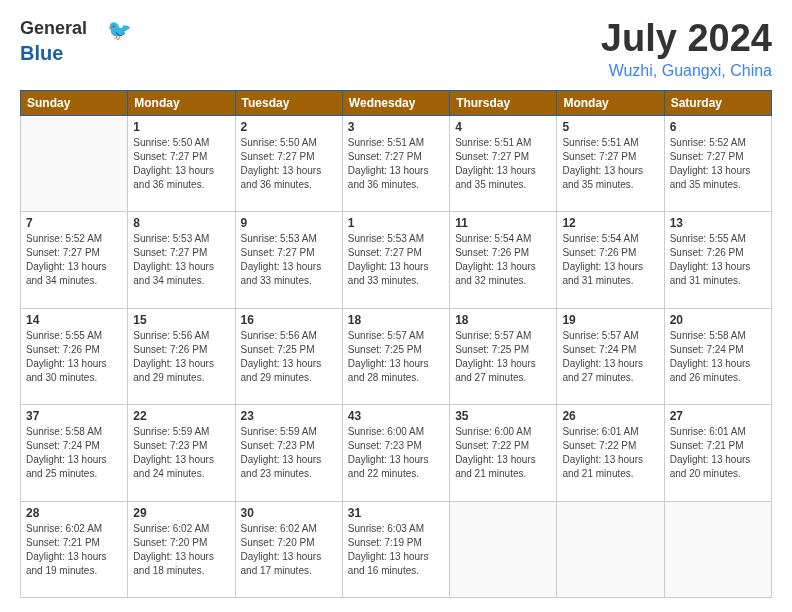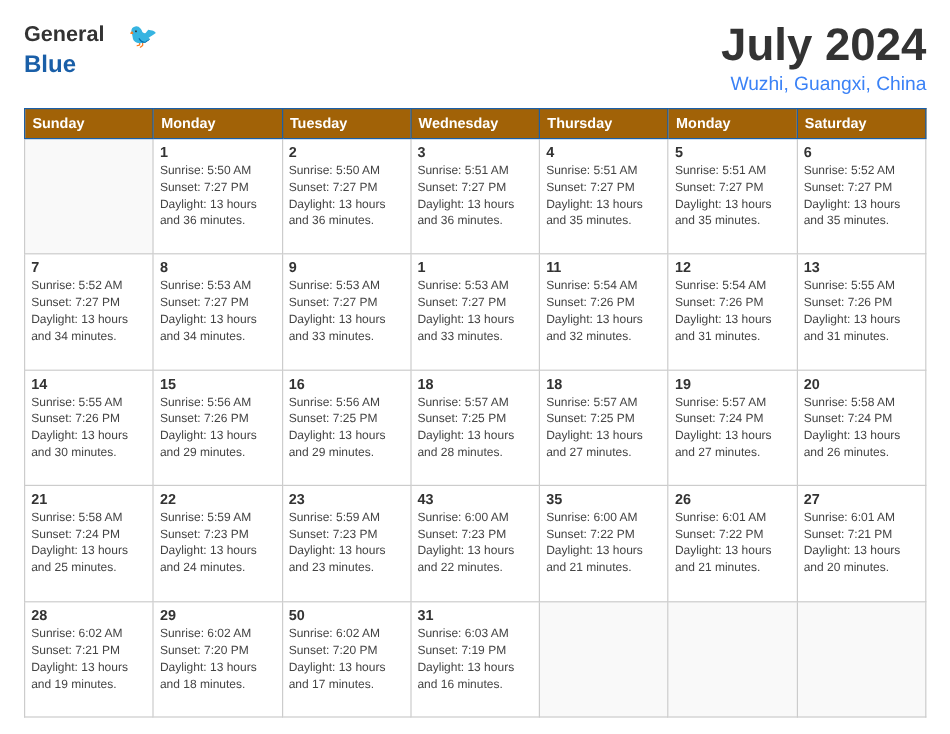--- a/index.html
+++ b/index.html
@@ -221,21 +221,21 @@
             <span class="day-number">19</span>
             <div class="day-info">Sunrise: 5:57 AM<br>Sunset: 7:24 PM<br>Daylight: 13 hours<br>and 27 minutes.</div>
           </td>
           <td>
             <span class="day-number">20</span>
             <div class="day-info">Sunrise: 5:58 AM<br>Sunset: 7:24 PM<br>Daylight: 13 hours<br>and 26 minutes.</div>
           </td>
         </tr>
         <tr class="week-row">
           <td>
-            <span class="day-number">21</span>
+            <span class="day-number">37</span>
             <div class="day-info">Sunrise: 5:58 AM<br>Sunset: 7:24 PM<br>Daylight: 13 hours<br>and 25 minutes.</div>
           </td>
           <td>
             <span class="day-number">22</span>
             <div class="day-info">Sunrise: 5:59 AM<br>Sunset: 7:23 PM<br>Daylight: 13 hours<br>and 24 minutes.</div>
           </td>
           <td>
             <span class="day-number">23</span>
             <div class="day-info">Sunrise: 5:59 AM<br>Sunset: 7:23 PM<br>Daylight: 13 hours<br>and 23 minutes.</div>
           </td>
@@ -259,21 +259,21 @@
         <tr class="week-row">
           <td>
             <span class="day-number">28</span>
             <div class="day-info">Sunrise: 6:02 AM<br>Sunset: 7:21 PM<br>Daylight: 13 hours<br>and 19 minutes.</div>
           </td>
           <td>
             <span class="day-number">29</span>
             <div class="day-info">Sunrise: 6:02 AM<br>Sunset: 7:20 PM<br>Daylight: 13 hours<br>and 18 minutes.</div>
           </td>
           <td>
-            <span class="day-number">50</span>
+            <span class="day-number">30</span>
             <div class="day-info">Sunrise: 6:02 AM<br>Sunset: 7:20 PM<br>Daylight: 13 hours<br>and 17 minutes.</div>
           </td>
           <td>
             <span class="day-number">31</span>
             <div class="day-info">Sunrise: 6:03 AM<br>Sunset: 7:19 PM<br>Daylight: 13 hours<br>and 16 minutes.</div>
           </td>
           <td class="empty-cell"></td>
           <td class="empty-cell"></td>
           <td class="empty-cell"></td>
         </tr>

